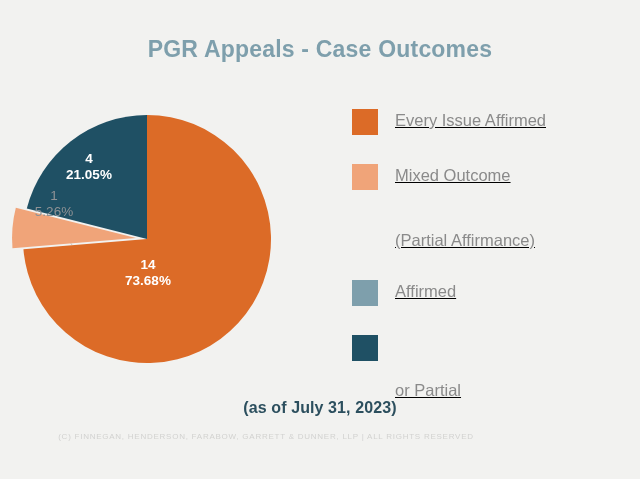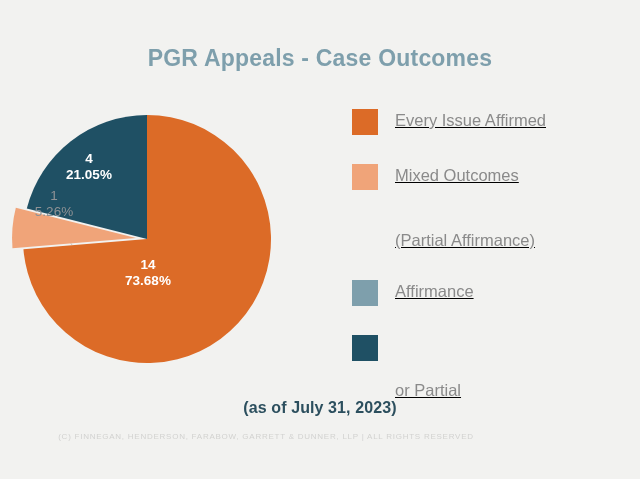--- a/index.html
+++ b/index.html
@@ -14,21 +14,21 @@
     overflow: hidden;
     position: relative;
   }
   #chart-card {
     position: absolute;
     inset: 0;
     background: #f2f2f0;
   }
   #chart-title {
     position: absolute;
-    top: 45px;
+    top: 36px;
     left: 0;
     width: 640px;
     text-align: center;
     font-size: 23px;
     font-weight: bold;
     color: #7e9fac;
     letter-spacing: 0.2px;
   }
   #pie-area {
     position: absolute;
@@ -138,29 +138,29 @@
     <div class="legend-item">
       <span class="legend-swatch" style="background: rgb(220, 107, 39);"></span>
       <span class="legend-label">
         <span>Every Issue Affirmed</span>
       </span>
     </div>
 
     <div class="legend-item">
       <span class="legend-swatch" style="background: rgb(240, 164, 121);"></span>
       <span class="legend-label">
-        <span>Mixed Outcomes</span>
+        <span>Mixed Outcome</span>
         <span class="l2">(Partial Affirmance)</span>
       </span>
     </div>
 
     <div class="legend-item">
       <span class="legend-swatch" style="background: rgb(126, 159, 172);"></span>
       <span class="legend-label">
-        <span>Affirmance</span>
+        <span>Affirmed</span>
       </span>
     </div>
 
     <div class="legend-item">
       <span class="legend-swatch" style="background: rgb(31, 80, 100);"></span>
       <span class="legend-label">
         <span class="l2">or Partial</span>
       </span>
     </div>
 

